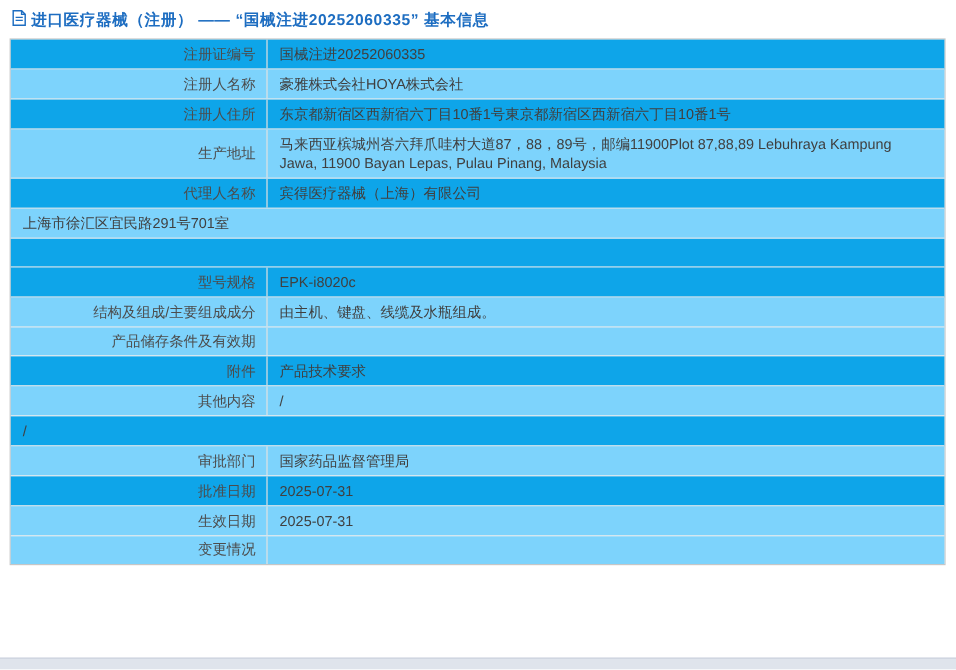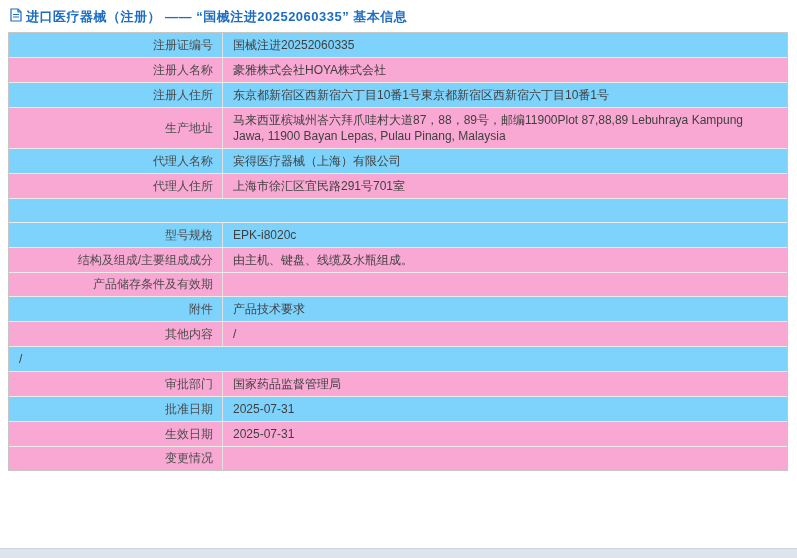--- a/index.html
+++ b/index.html
@@ -17,25 +17,25 @@
     white-space:nowrap;
   }
   .doc-icon{display:inline-flex;align-items:center;}
   .info-table{
     position:absolute;left:8px;top:32px;width:780px;
     border:1px solid #c6c6c6;
     background:#ffffff;
     box-sizing:border-box;
   }
   .row{
-    display:flex;min-height:23px;background:#7dd3fc;
+    display:flex;min-height:23px;background:#0ea5e9;
     border-bottom:1px solid #ebebeb;
   }
   .row:last-child{border-bottom:none;}
-  .row.alt{background:#f9a8d4;}
+  .row.alt{background:#7dd3fc;}
   .cell-label{
     width:214px;box-sizing:border-box;flex:none;
     display:flex;align-items:center;justify-content:flex-end;
     padding:3px 9px 3px 4px;
     border-right:1px solid #e2e2e2;
     color:#4c4c4c;font-size:12px;line-height:15px;
     text-align:right;gap:2px;
   }
   .cell-value{
     flex:1;display:flex;align-items:center;
@@ -93,24 +93,20 @@
     <div class="cell-value">马来西亚槟城州峇六拜爪哇村大道87，88，89号，邮编11900Plot 87,88,89 Lebuhraya Kampung Jawa, 11900 Bayan Lepas, Pulau Pinang, Malaysia</div>
   </div>
     <div class="row">
     <div class="cell-label">
 
       <span class="lbl-text">代理人名称</span>
     </div>
     <div class="cell-value">宾得医疗器械（上海）有限公司</div>
   </div>
     <div class="row alt">
-    <div class="cell-label">
-
-      <span class="lbl-text">代理人住所</span>
-    </div>
     <div class="cell-value">上海市徐汇区宜民路291号701室</div>
   </div>
     <div class="row">
   </div>
     <div class="row">
     <div class="cell-label">
 
       <span class="lbl-text">型号规格</span>
     </div>
     <div class="cell-value">EPK-i8020c</div>

